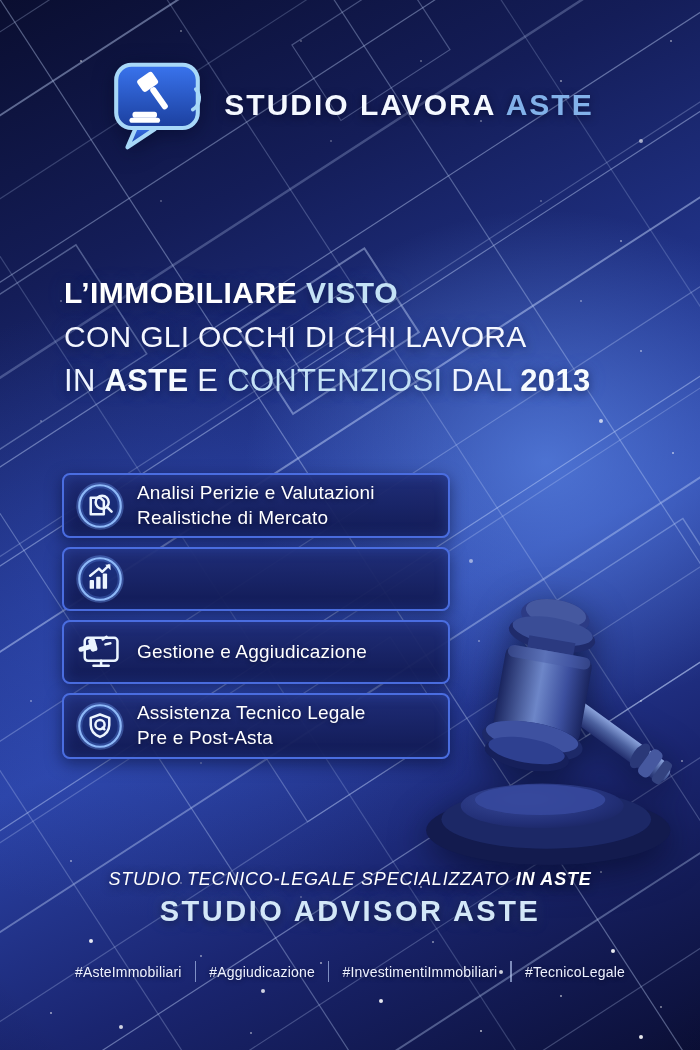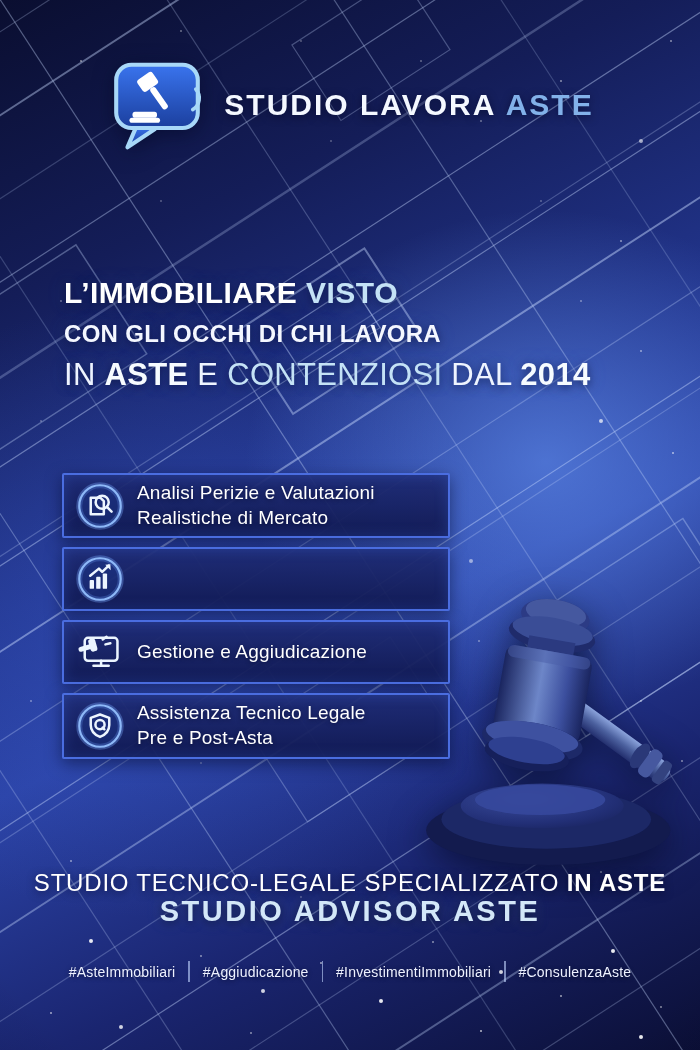--- a/index.html
+++ b/index.html
@@ -51,45 +51,45 @@
     justify-content:center; align-items:center; gap:16px; z-index:3; }
   .logo-bubble { width:102px; height:98px; filter:drop-shadow(0 4px 10px rgba(3,8,40,.6)); }
   .logo-text { font-size:30px; font-weight:600; letter-spacing:2px; color:#f4f8ff;
     text-shadow:0 2px 8px rgba(0,5,30,.6); white-space:nowrap; }
   .logo-text .accent { color:#82b1e9; font-weight:700; }
   
   .headline { position:absolute; left:64px; top:276px; z-index:3;
     text-shadow:0 2px 10px rgba(4,8,40,.65), 0 0 18px rgba(90,140,255,.25); }
   .h-line1 { font-size:30px; font-weight:800; letter-spacing:.5px; color:#ffffff; }
   .h-line1 .accent { color:#c4e2f6; }
-  .h-line2 { font-size:24px; font-weight:700; color:#f4f7ff; margin-top:10px; letter-spacing:.3px; }
+  .h-line2 { font-size:30px; font-weight:400; color:#f4f7ff; margin-top:10px; letter-spacing:.3px; }
   .h-line3 { font-size:31px; font-weight:500; color:#eef4ff; margin-top:9px; letter-spacing:.3px; }
   .h-line3 .b { font-weight:800; color:#f6fbff; }
   .h-line3 .accent { font-weight:400; color:#c4e2f6; }
   
   .features { position:absolute; left:62px; top:473px; width:388px;
     display:flex; flex-direction:column; gap:9px; z-index:3; }
   .card { display:flex; align-items:center; gap:13px; padding:6px 12px; min-height:56px;
     background:linear-gradient(180deg, rgba(30,43,116,.94), rgba(16,24,80,.94));
-    border:2px solid #4a6de0; border-radius:2px;
+    border:2px solid #4a6de0; border-radius:8px;
     box-shadow:0 5px 16px rgba(4,8,40,.5), inset 0 0 14px rgba(70,110,230,.28); }
   .card-icon { flex:0 0 48px; width:48px; height:48px; }
   .card-label { color:#ffffff; font-size:19px; font-weight:500; line-height:1.3;
     letter-spacing:.2px; white-space:pre-line; text-shadow:0 1px 4px rgba(0,5,30,.5); }
   .icon-stroke { stroke:#ecf5ff; stroke-width:2.3; fill:none; stroke-linecap:round; stroke-linejoin:round; }
   .icon-fill { fill:#ecf5ff; stroke:none; }
   .icon-ring { stroke:#8db8f8; stroke-width:2; fill:rgba(30,60,150,.35); }
   .icon-ring-glow { stroke:rgba(120,170,255,.35); stroke-width:5.5; fill:none; }
   
   .gavel { position:absolute; left:418px; top:583px; width:285px; height:285px; z-index:1;
     filter:drop-shadow(0 10px 18px rgba(3,6,30,.6)); }
   
   .footer-tag { position:absolute; top:869px; left:0; right:0; text-align:center; z-index:3;
-    font-size:24px; font-weight:500; letter-spacing:.8px; color:#ffffff;
-    text-shadow:0 2px 8px rgba(0,5,30,.7); white-space:nowrap; }
+    font-size:18px; font-weight:500; letter-spacing:.8px; color:#ffffff;
+    text-shadow:0 2px 8px rgba(0,5,30,.7); white-space:nowrap;font-style:italic; }
   .footer-tag .b { font-weight:800; }
   .footer-brand { position:absolute; top:895px; left:0; right:0; text-align:center; z-index:3;
     font-size:29px; font-weight:800; letter-spacing:2.5px; color:#d3e7f8;
     text-shadow:0 2px 10px rgba(0,5,30,.7), 0 0 16px rgba(130,180,255,.3); white-space:nowrap; }
   .hashtags { position:absolute; top:961px; left:0; right:0; z-index:3;
     display:flex; justify-content:center; align-items:center; gap:13px;
     color:#eef2ff; font-size:14px; font-weight:500; letter-spacing:.2px;
     text-shadow:0 1px 4px rgba(0,5,30,.6); }
   .hash-sep { width:1.5px; height:21px; background:rgba(195,215,255,.6); }
 </style>
@@ -158,21 +158,21 @@
         <rect x="26" y="54" width="24" height="6" rx="2.5"></rect>
         <rect x="23" y="60" width="30" height="5" rx="2.5"></rect>
       </g>
     </svg>
     <div class="logo-text"><span>STUDIO LAVORA</span> <span class="accent">ASTE</span></div>
   </div>
 
   <div class="headline">
     <div class="h-line1"><span>L’IMMOBILIARE</span> <span class="accent">VISTO</span></div>
     <div class="h-line2">CON GLI OCCHI DI CHI LAVORA</div>
-    <div class="h-line3"><span>IN</span> <span class="b">ASTE</span> <span>E</span> <span class="accent">CONTENZIOSI</span> <span>DAL</span> <span class="b">2014</span></div>
+    <div class="h-line3"><span>IN</span> <span class="b">ASTE</span> <span>E</span> <span class="accent">CONTENZIOSI</span> <span>DAL</span> <span class="b">2013</span></div>
   </div>
 
   <div class="features">
 
     <div class="card">
       <svg class="card-icon" viewBox="0 0 44 44">
         <circle cx="22" cy="22" r="19" class="icon-ring-glow"></circle>
         <circle cx="22" cy="22" r="19" class="icon-ring"></circle>
         <path class="icon-stroke" d="M13.5 14.5 h9 l3 3 v12 h-12 z"></path>
         <circle class="icon-stroke" cx="24" cy="18.5" r="6"></circle>
@@ -269,16 +269,16 @@
 
   <div class="footer-brand">STUDIO ADVISOR ASTE</div>
 
   <div class="hashtags">
     <span>#AsteImmobiliari</span>
     <span class="hash-sep"></span>
     <span>#Aggiudicazione</span>
     <span class="hash-sep"></span>
     <span>#InvestimentiImmobiliari</span>
     <span class="hash-sep"></span>
-    <span>#ConsulenzaAste</span>
+    <span>#TecnicoLegale</span>
   </div>
 
 </div>
 
 </body></html>

